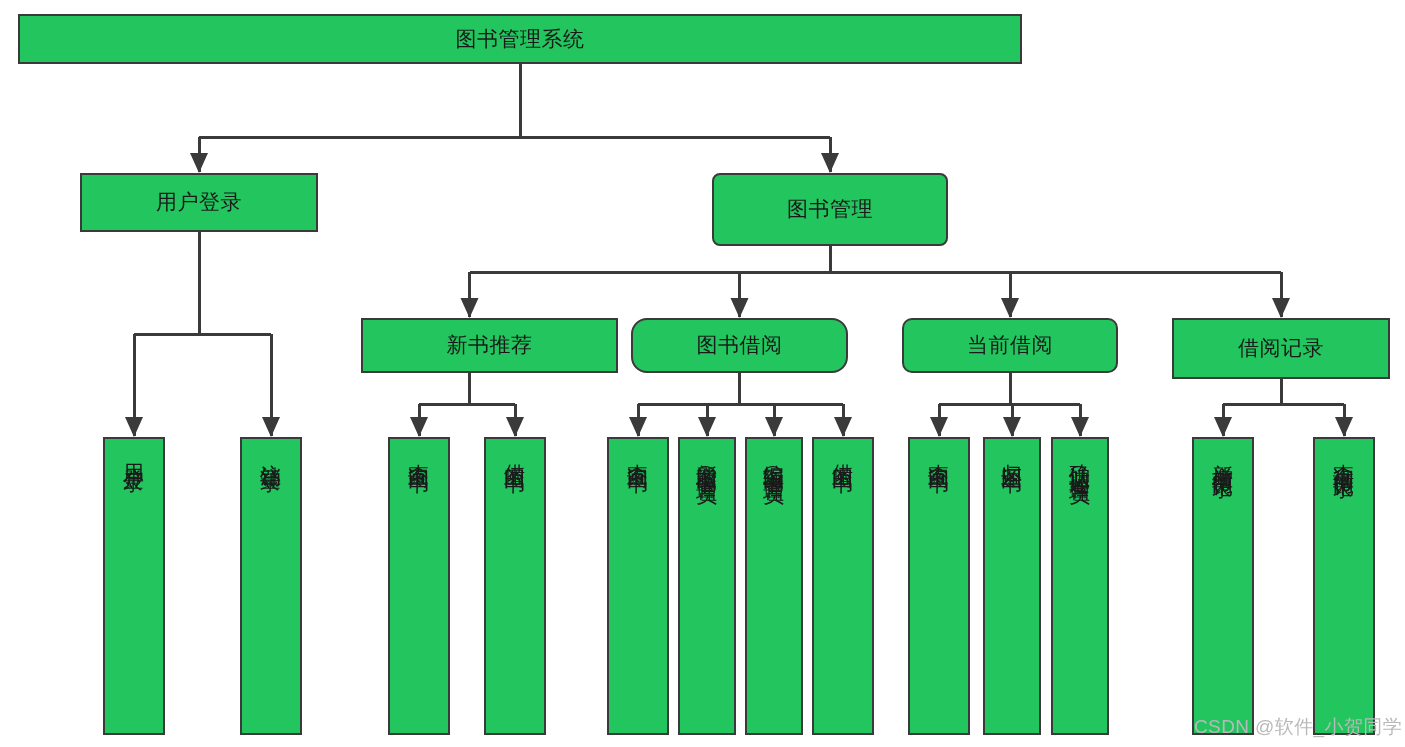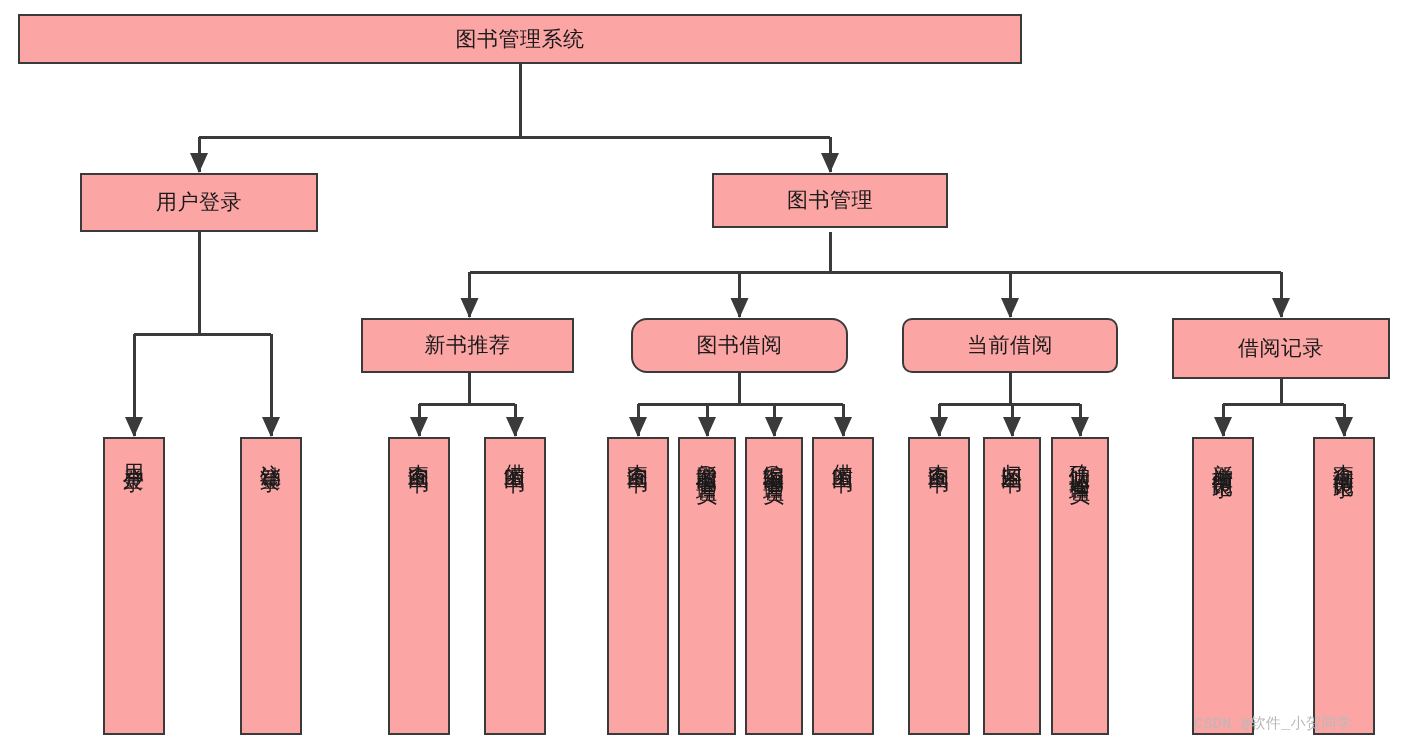--- a/index.html
+++ b/index.html
@@ -18,21 +18,21 @@
   #edge-layer {
     position: absolute;
     left: 0;
     top: 0;
     width: 1405px;
     height: 747px;
   }
   .node {
     position: absolute;
     box-sizing: border-box;
-    background: #fca5a5;
+    background: #22c55e;
     border: 2px solid #3a3a3a;
     display: flex;
     align-items: center;
     justify-content: center;
     color: #1a1a1a;
   }
   .node-label {
     display: block;
     text-align: center;
     line-height: 1.18;
@@ -50,26 +50,26 @@
     writing-mode: vertical-rl;
     text-orientation: upright;
     font-size: 21px;
     letter-spacing: 3px;
     line-height: 1.0;
   }
   #watermark {
     position: absolute;
     left: 1194px;
     top: 714px;
-    font-size: 15px;
+    font-size: 19px;
     color: #b9b9b9;
     letter-spacing: 0.4px;
     white-space: nowrap;
     pointer-events: none;
-    font-family: Liberation Mono, monospace;
+    font-family: Liberation Sans, sans-serif;
   }
 </style>
 </head>
 <body>
 
 <div id="diagram-root">
   <svg id="edge-layer" viewBox="0 0 1405 747" xmlns="http://www.w3.org/2000/svg">
       <line x1="520" y1="64" x2="520" y2="137" stroke="#3a3a3a" stroke-width="3" shape-rendering="crispEdges"></line>
       <line x1="199" y1="137" x2="830" y2="137" stroke="#3a3a3a" stroke-width="3" shape-rendering="crispEdges"></line>
       <line x1="199" y1="137" x2="199" y2="172" stroke="#3a3a3a" stroke-width="3" shape-rendering="crispEdges"></line>
@@ -123,24 +123,24 @@
       <line x1="1344" y1="404" x2="1344" y2="436" stroke="#3a3a3a" stroke-width="3" shape-rendering="crispEdges"></line>
       <polygon points="1335,417 1353,417 1344,437" fill="#3a3a3a"></polygon>
     </svg>
   <div id="node-layer">
       <div class="node horizontal" style="left: 18px; top: 14px; width: 1004px; height: 50px;">
         <span class="node-label">图书管理系统</span>
       </div>
       <div class="node horizontal" style="left: 80px; top: 173px; width: 238px; height: 59px;">
         <span class="node-label">用户登录</span>
       </div>
-      <div class="node horizontal" style="left: 712px; top: 173px; width: 236px; height: 55px;">
+      <div class="node horizontal" style="left: 712px; top: 173px; width: 236px; height: 73px; border-radius: 8px;">
         <span class="node-label">图书管理</span>
       </div>
-      <div class="node horizontal" style="left: 361px; top: 318px; width: 213px; height: 55px;">
+      <div class="node horizontal" style="left: 361px; top: 318px; width: 257px; height: 55px;">
         <span class="node-label">新书推荐</span>
       </div>
       <div class="node horizontal" style="left: 631px; top: 318px; width: 217px; height: 55px; border-radius: 16px;">
         <span class="node-label">图书借阅</span>
       </div>
       <div class="node horizontal" style="left: 902px; top: 318px; width: 216px; height: 55px; border-radius: 10px;">
         <span class="node-label">当前借阅</span>
       </div>
       <div class="node horizontal" style="left: 1172px; top: 318px; width: 218px; height: 61px;">
         <span class="node-label">借阅记录</span>

